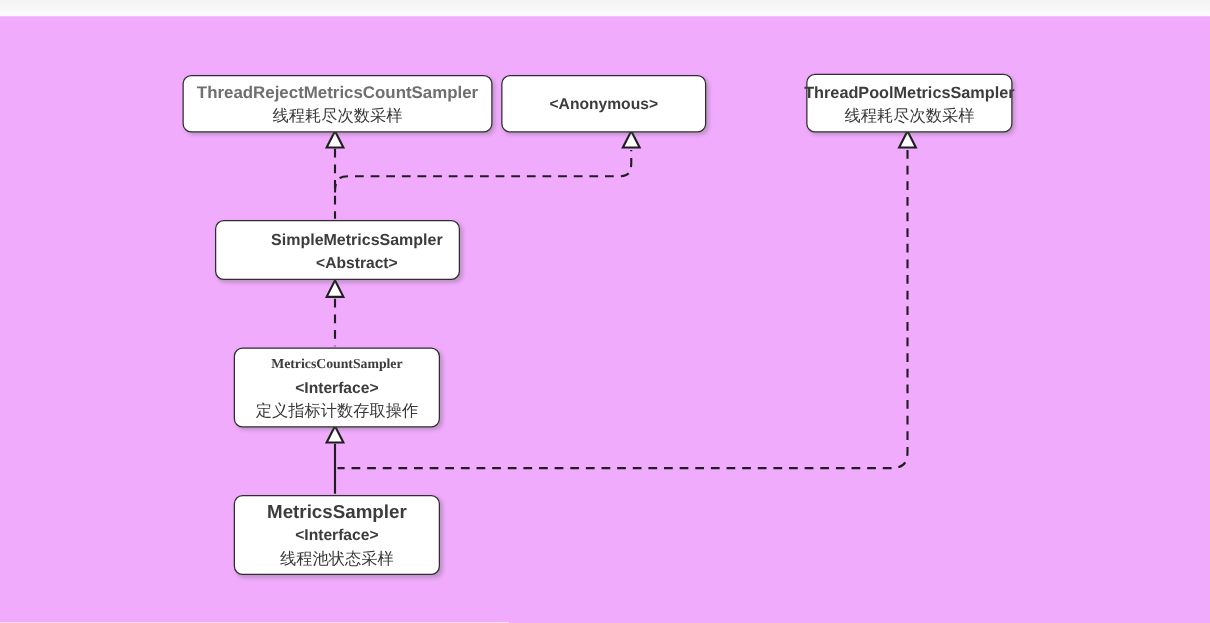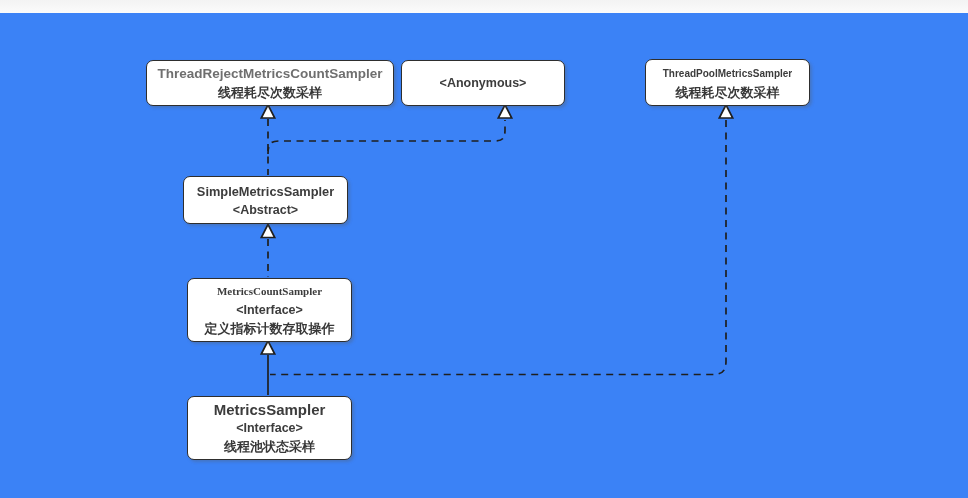--- a/index.html
+++ b/index.html
@@ -1,35 +1,35 @@
 <!DOCTYPE html>
 <html><head>
 <meta charset="utf-8">
 <style>
   html,body{margin:0;padding:0;background:#ffffff;}
   .stage{
-    position:relative;width:968px;height:498px;background:#3b82f6;overflow:hidden;
+    position:relative;width:968px;height:498px;background:#f0abfc;overflow:hidden;
     font-family:"Liberation Sans","DejaVu Sans",sans-serif;
   }
   .top-strip{
     position:absolute;top:0;left:0;width:968px;height:13px;
     background:linear-gradient(#f3f3f3,#fbfbfb);
   }
   .connectors{position:absolute;top:0;left:0;z-index:1;}
   .node{
     position:absolute;z-index:2;background:#ffffff;
     border:1.6px solid #2e2e2e;border-radius:7px;
     box-shadow:2px 2px 3px rgba(90,90,90,.30);
     display:flex;flex-direction:column;align-items:center;justify-content:center;
     text-align:center;
   }
   .node-title{font-size:13.5px;font-weight:bold;color:#3c3c3c;line-height:19px;white-space:nowrap;}
   .node-title.muted{color:#6f6f6f;}
   .node-sub{font-size:12.5px;font-weight:bold;color:#3c3c3c;line-height:18px;white-space:nowrap;}
-  .node-note{font-size:13px;font-weight:bold;color:#383838;line-height:19px;white-space:nowrap;}
+  .node-note{font-size:13px;font-weight:normal;color:#383838;line-height:19px;white-space:nowrap;}
   .edge{fill:none;stroke:#1f1f1f;stroke-width:1.7;}
   .edge.dashed{stroke-dasharray:7 5.5;}
   .arrowhead{fill:#ffffff;stroke:#1f1f1f;stroke-width:1.7;stroke-linejoin:miter;}
 </style>
 </head>
 <body>
 
 <div class="stage">
 
   <div class="top-strip"></div>
@@ -56,25 +56,25 @@
   <div class="node" style="left:146px;top:60px;width:246px;height:44px;">
     <div class="node-title muted">ThreadRejectMetricsCountSampler</div>
     <div class="node-note">线程耗尽次数采样</div>
   </div>
 
   <div class="node" style="left:401px;top:60px;width:162px;height:44px;gap:27px;">
     <div class="node-sub">&lt;Anonymous&gt;</div>
   </div>
 
   <div class="node" style="left:645px;top:59px;width:163px;height:45px;">
-    <div class="node-title" style="font-size:10px;">ThreadPoolMetricsSampler</div>
+    <div class="node-title" style="font-size:13px;">ThreadPoolMetricsSampler</div>
     <div class="node-note">线程耗尽次数采样</div>
   </div>
 
-  <div class="node" style="left:183px;top:176px;width:163px;height:46px;">
+  <div class="node" style="left:172px;top:176px;width:163px;height:46px;padding-left:31px;">
     <div class="node-title" style="font-size:12.8px;">SimpleMetricsSampler</div>
     <div class="node-sub">&lt;Abstract&gt;</div>
   </div>
 
   <div class="node" style="left:187px;top:278px;width:163px;height:62px;">
     <div class="node-title" style="font-size:11px;font-family:Liberation Serif, serif;">MetricsCountSampler</div>
     <div class="node-sub">&lt;Interface&gt;</div>
     <div class="node-note">定义指标计数存取操作</div>
   </div>
 

